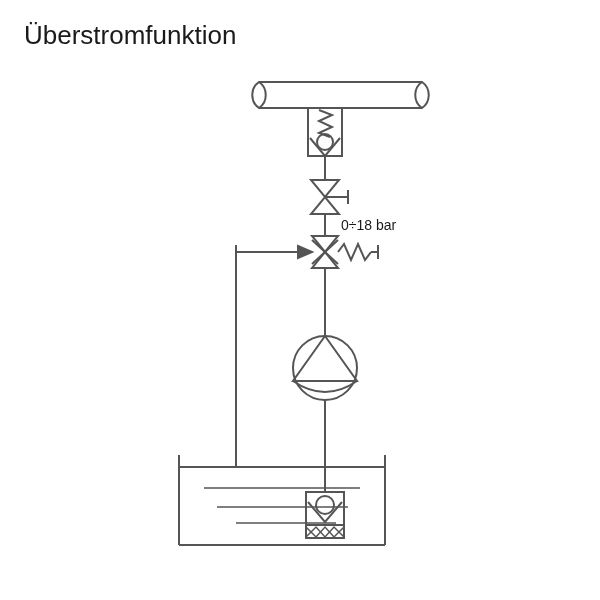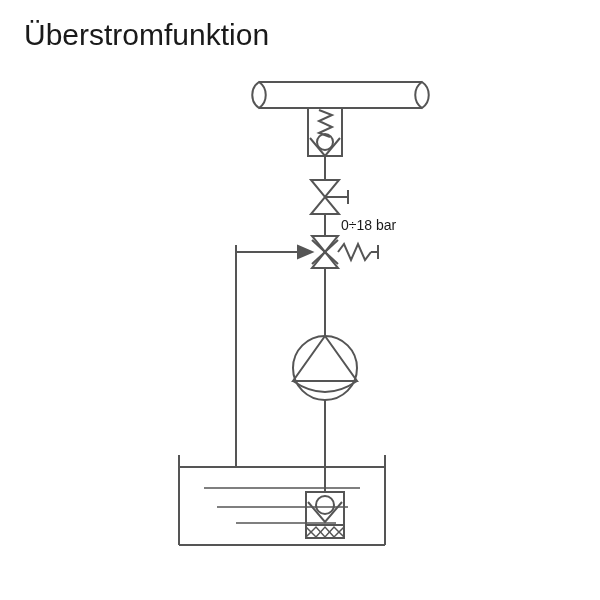--- a/index.html
+++ b/index.html
@@ -18,21 +18,21 @@
     position: relative;
     width: 600px;
     height: 600px;
     background: #ffffff;
   }
   #diagram-title {
     position: absolute;
     left: 24px;
     top: 20px;
     font-family: "Liberation Sans", sans-serif;
-    font-size: 30px;
+    font-size: 26px;
     font-weight: 400;
     line-height: 30px;
     color: #1a1a1a;
     white-space: nowrap;
     letter-spacing: 0px;
   }
   #schematic-svg {
     position: absolute;
     left: 0;
     top: 0;

